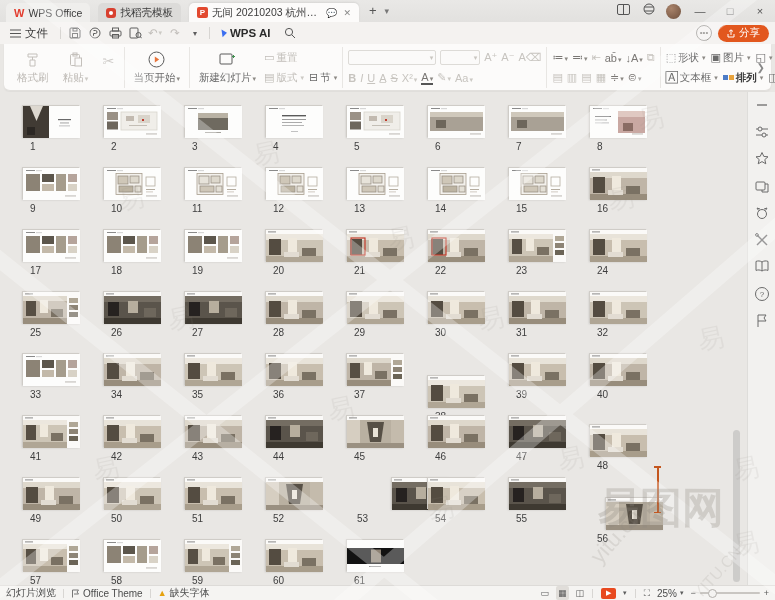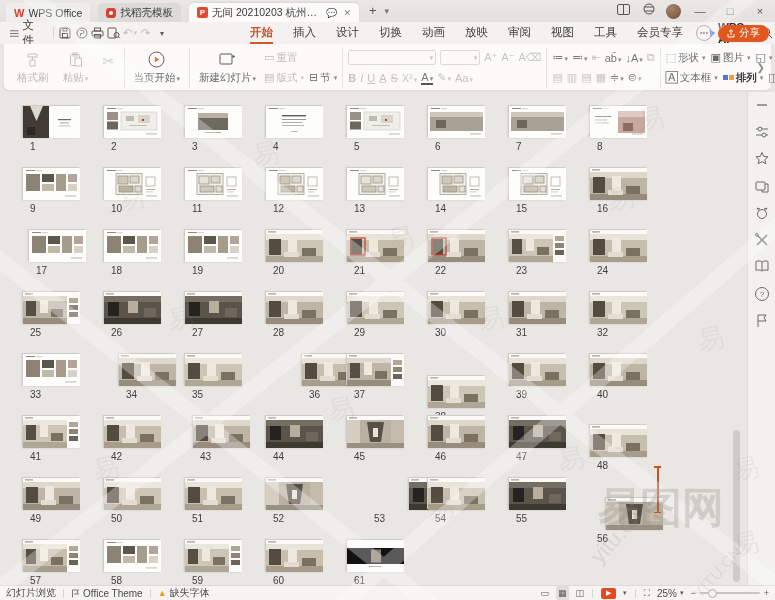--- a/index.html
+++ b/index.html
@@ -174,32 +174,20 @@
     <span class="qicon">
       <svg width="13" height="12" viewBox="0 0 13 12">
           <rect x="1" y="1" width="8" height="10" rx="1" fill="none" stroke="#5d5d5d"></rect>
           <circle cx="9.5" cy="8" r="2.5" fill="none" stroke="#5d5d5d"></circle>
           <line x1="11.3" y1="9.8" x2="12.8" y2="11.3" stroke="#5d5d5d"></line>
         </svg>
     </span>
     <span class="qicon dis">↶<span class="caret" style="color:#ccc9c4">▾</span></span>
     <span class="qicon dis">↷</span>
     <span class="qicon" style="font-size:8px">▾</span>
-    <div id="menu-list">
-        <div class="menu-item active">开始</div>
-        <div class="menu-item">插入</div>
-        <div class="menu-item">设计</div>
-        <div class="menu-item">切换</div>
-        <div class="menu-item">动画</div>
-        <div class="menu-item">放映</div>
-        <div class="menu-item">审阅</div>
-        <div class="menu-item">视图</div>
-        <div class="menu-item">工具</div>
-        <div class="menu-item">会员专享</div>
-      </div>
     <div class="vsep"></div>
     <div id="wps-ai">
       <span id="ai-logo"></span>
       <span>WPS AI</span>
     </div>
     <span class="qicon" id="search-btn">
       <svg width="12" height="12" viewBox="0 0 12 12">
           <circle cx="5" cy="5" r="3.6" fill="none" stroke="#555"></circle>
           <line x1="7.8" y1="7.8" x2="11" y2="11" stroke="#555"></line>
         </svg>
@@ -637,21 +625,21 @@
                 <rect x="0" y="4" width="57" height="6" fill="#ded8cc"></rect>
                 <rect x="0" y="26" width="57" height="6" fill="#988d7c"></rect>
                 <rect x="3" y="9" width="12" height="16" fill="#544c41"></rect>
                 <rect x="22" y="8" width="9" height="14" fill="#efe9dd"></rect>
                 <rect x="36" y="18" width="14" height="8" fill="#7a7163"></rect>
                 <rect x="18" y="22" width="15" height="5" fill="#e2dcd2"></rect>
               </svg>
             </div>
             <div class="snum">16</div>
           </div>
-          <div class="cell" style="left: 22px; top: 137px; margin-left: 6px;">
+          <div class="cell" style="left: 22px; top: 137px;">
             <div class="thumb">
               <svg width="57" height="32" viewBox="0 0 57 32">
                 <rect x="0" y="0" width="57" height="32" fill="#fdfdfc"></rect>
                 <rect x="3" y="2" width="9" height="1" fill="#8a8a8a"></rect>
                 <rect x="13" y="2.4" width="6" height="0.7" fill="#bdbdbd"></rect>
                 <rect x="3" y="6" width="14" height="17" fill="#8c8375"></rect>
                 <rect x="19" y="6" width="12" height="8" fill="#5c564c"></rect>
                 <rect x="19" y="16" width="12" height="7" fill="#c3b9a9"></rect>
                 <rect x="33" y="6" width="10" height="17" fill="#a59c8c"></rect>
                 <rect x="45" y="6" width="9" height="8" fill="#b5a49b"></rect>
@@ -932,21 +920,21 @@
                 <rect x="19" y="6" width="12" height="8" fill="#5c564c"></rect>
                 <rect x="19" y="16" width="12" height="7" fill="#c3b9a9"></rect>
                 <rect x="33" y="6" width="10" height="17" fill="#a59c8c"></rect>
                 <rect x="45" y="6" width="9" height="8" fill="#b5a49b"></rect>
                 <rect x="45" y="16" width="9" height="7" fill="#d8d2c6"></rect>
                 <rect x="42" y="27.5" width="11" height="0.9" fill="#b3b0aa"></rect>
               </svg>
             </div>
             <div class="snum">33</div>
           </div>
-          <div class="cell" style="left: 118px; top: 261px;">
+          <div class="cell" style="left: 103px; top: 261px;">
             <div class="thumb">
               <svg width="57" height="32" viewBox="0 0 57 32">
                 <rect x="0" y="0" width="57" height="32" fill="#fdfdfc"></rect>
                 <rect x="0" y="0" width="57" height="4" fill="#fbfaf8"></rect>
                 <rect x="2" y="1.4" width="8" height="1" fill="#8a8a8a"></rect>
                 <rect x="0" y="4" width="57" height="28" fill="#bfb5a7"></rect>
                 <rect x="0" y="4" width="57" height="6" fill="#ded8cc"></rect>
                 <rect x="0" y="26" width="57" height="6" fill="#988d7c"></rect>
                 <rect x="3" y="9" width="12" height="16" fill="#544c41"></rect>
                 <rect x="22" y="8" width="9" height="14" fill="#efe9dd"></rect>
@@ -966,21 +954,21 @@
                 <rect x="0" y="4" width="57" height="6" fill="#ece7de"></rect>
                 <rect x="0" y="26" width="57" height="6" fill="#b0a695"></rect>
                 <rect x="3" y="9" width="12" height="16" fill="#544c41"></rect>
                 <rect x="22" y="8" width="9" height="14" fill="#efe9dd"></rect>
                 <rect x="36" y="18" width="14" height="8" fill="#7a7163"></rect>
                 <rect x="18" y="22" width="15" height="5" fill="#e2dcd2"></rect>
               </svg>
             </div>
             <div class="snum">35</div>
           </div>
-          <div class="cell" style="left: 265px; top: 261px; margin-left: 36px;">
+          <div class="cell" style="left: 265px; top: 261px;">
             <div class="thumb">
               <svg width="57" height="32" viewBox="0 0 57 32">
                 <rect x="0" y="0" width="57" height="32" fill="#fdfdfc"></rect>
                 <rect x="0" y="0" width="57" height="4" fill="#fbfaf8"></rect>
                 <rect x="2" y="1.4" width="8" height="1" fill="#8a8a8a"></rect>
                 <rect x="0" y="4" width="57" height="28" fill="#c8beae"></rect>
                 <rect x="0" y="4" width="57" height="6" fill="#e8e3d9"></rect>
                 <rect x="0" y="26" width="57" height="6" fill="#a89d8b"></rect>
                 <rect x="3" y="9" width="12" height="16" fill="#544c41"></rect>
                 <rect x="22" y="8" width="9" height="14" fill="#efe9dd"></rect>
@@ -1091,21 +1079,21 @@
                 <rect x="0" y="4" width="57" height="6" fill="#e8e3d9"></rect>
                 <rect x="0" y="26" width="57" height="6" fill="#a89d8b"></rect>
                 <rect x="3" y="9" width="12" height="16" fill="#544c41"></rect>
                 <rect x="22" y="8" width="9" height="14" fill="#efe9dd"></rect>
                 <rect x="36" y="18" width="14" height="8" fill="#7a7163"></rect>
                 <rect x="18" y="22" width="15" height="5" fill="#e2dcd2"></rect>
               </svg>
             </div>
             <div class="snum">42</div>
           </div>
-          <div class="cell" style="left: 184px; top: 323px; margin-left: 8px;">
+          <div class="cell" style="left: 184px; top: 323px;">
             <div class="thumb">
               <svg width="57" height="32" viewBox="0 0 57 32">
                 <rect x="0" y="0" width="57" height="32" fill="#fdfdfc"></rect>
                 <rect x="0" y="0" width="57" height="4" fill="#fbfaf8"></rect>
                 <rect x="2" y="1.4" width="8" height="1" fill="#8a8a8a"></rect>
                 <rect x="0" y="4" width="57" height="28" fill="#bfb5a7"></rect>
                 <rect x="0" y="4" width="57" height="6" fill="#ded8cc"></rect>
                 <rect x="0" y="26" width="57" height="6" fill="#988d7c"></rect>
                 <rect x="3" y="9" width="12" height="16" fill="#544c41"></rect>
                 <rect x="22" y="8" width="9" height="14" fill="#efe9dd"></rect>
@@ -1257,21 +1245,21 @@
                 <rect x="0" y="4" width="57" height="28" fill="#b9b0a1"></rect>
                 <polygon points="20,6 37,6 34,26 23,26" fill="#575046"></polygon>
                 <rect x="0" y="4" width="13" height="28" fill="#d6cec1"></rect>
                 <rect x="44" y="4" width="13" height="28" fill="#c4bbac"></rect>
                 <rect x="0" y="27" width="57" height="5" fill="#9a9081"></rect>
                 <rect x="26" y="12" width="5" height="9" fill="#e8e2d6"></rect>
               </svg>
             </div>
             <div class="snum">52</div>
           </div>
-          <div class="cell" style="left: 366px; top: 385px; padding-left: 42px;">
+          <div class="cell" style="left: 349px; top: 385px; padding-left: 42px;">
             <div class="thumb">
               <svg width="57" height="32" viewBox="0 0 57 32">
                 <rect x="0" y="0" width="57" height="32" fill="#fdfdfc"></rect>
                 <rect x="0" y="0" width="57" height="4" fill="#fbfaf8"></rect>
                 <rect x="2" y="1.4" width="8" height="1" fill="#8a8a8a"></rect>
                 <rect x="0" y="4" width="57" height="28" fill="#5a544b"></rect>
                 <rect x="0" y="4" width="57" height="6" fill="#746d62"></rect>
                 <rect x="0" y="26" width="57" height="6" fill="#3e3931"></rect>
                 <rect x="4" y="10" width="11" height="14" fill="#262220"></rect>
                 <rect x="24" y="9" width="10" height="12" fill="#b7ae9e"></rect>

